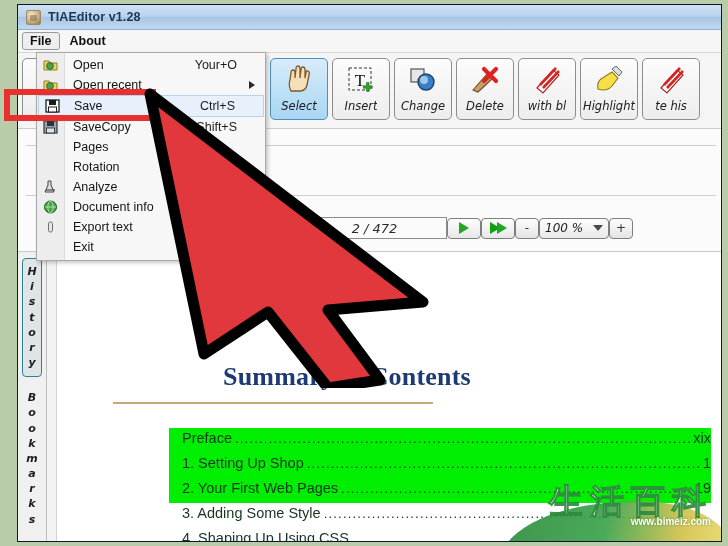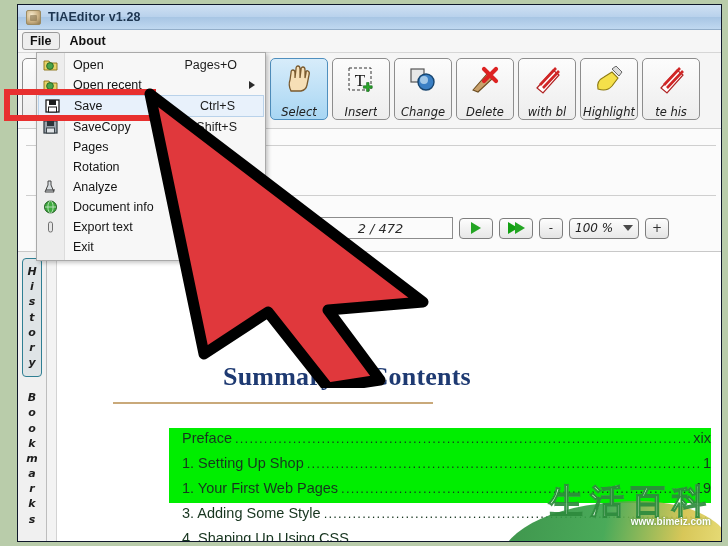--- a/index.html
+++ b/index.html
@@ -106,21 +106,21 @@
   .tool-ico {
     width: 38px; height: 34px;
     display: flex; align-items: center; justify-content: center;
     font-size: 26px; line-height: 1;
   }
   .tool-lbl {
     font-size: 11.5px;
     font-style: italic;
     font-family: "DejaVu Sans", sans-serif;
     color: #202020;
-    margin-top: 8px;
+    margin-top: 2px;
     white-space: nowrap;
     overflow: hidden;
     max-width: 56px;
     text-align: right;
   }
 
   
   #panel-area {
     position: absolute;
     left: 0; top: 124px; right: 0;
@@ -145,21 +145,21 @@
 
   #grp-check { left: 8px; top: 16px; width: 690px; height: 44px; }
   #grp-check .group-title { left: 28px; }
   #grp-display { left: 8px; top: 66px; width: 690px; height: 52px; }
   #grp-display .group-title { left: 140px; }
 
   
   #nav-row {
     position: absolute;
     left: 250px; top: 212px;
-    display: flex; align-items: center; gap: 6px;
+    display: flex; align-items: center; 
   }
   .nav-btn {
     width: 34px; height: 21px;
     border: 1px solid #7e7e7e;
     border-radius: 4px;
     background: linear-gradient(to bottom,#fdfdfd,#e7e7e7);
     display: flex; align-items: center; justify-content: center;
   }
   .tri {
     width: 0; height: 0;
@@ -611,21 +611,21 @@
               <span class="toc-title">Preface</span>
               <span class="toc-dots">.................................................................................................................</span>
               <span class="toc-page">xix</span>
             </div>
             <div class="toc-row hl">
               <span class="toc-title">1. Setting Up Shop</span>
               <span class="toc-dots">.................................................................................................................</span>
               <span class="toc-page">1</span>
             </div>
             <div class="toc-row hl">
-              <span class="toc-title">1. Your First Web Pages</span>
+              <span class="toc-title">2. Your First Web Pages</span>
               <span class="toc-dots">.................................................................................................................</span>
               <span class="toc-page">19</span>
             </div>
             <div class="toc-row">
               <span class="toc-title">3. Adding Some Style</span>
               <span class="toc-dots">.................................................................................................................</span>
               <span class="toc-page"></span>
             </div>
             <div class="toc-row">
               <span class="toc-title">4. Shaping Up Using CSS</span>
@@ -649,21 +649,21 @@
       <div id="menu-gutter"></div>
 
       <div class="mi">
         <span class="mi-ico">
           <svg width="15" height="14" viewBox="0 0 15 14">
               <path d="M1 3 h5 l1.3 2 H14 v7 H1 z" fill="#e8d36a" stroke="#8a7214" stroke-width=".9"></path>
               <circle cx="7" cy="8" r="3.4" fill="#4aa34a" stroke="#1d5a1d" stroke-width=".8"></circle>
             </svg>
         </span>
         <span class="mi-label">Open</span>
-        <span class="mi-accel">Pages+O</span>
+        <span class="mi-accel">Your+O</span>
       </div>
 
       <div class="mi">
         <span class="mi-ico">
           <svg width="15" height="14" viewBox="0 0 15 14">
               <path d="M1 3 h5 l1.3 2 H14 v7 H1 z" fill="#e8d36a" stroke="#8a7214" stroke-width=".9"></path>
               <circle cx="7" cy="8" r="3.4" fill="#4aa34a" stroke="#1d5a1d" stroke-width=".8"></circle>
             </svg>
         </span>
         <span class="mi-label">Open recent</span>

